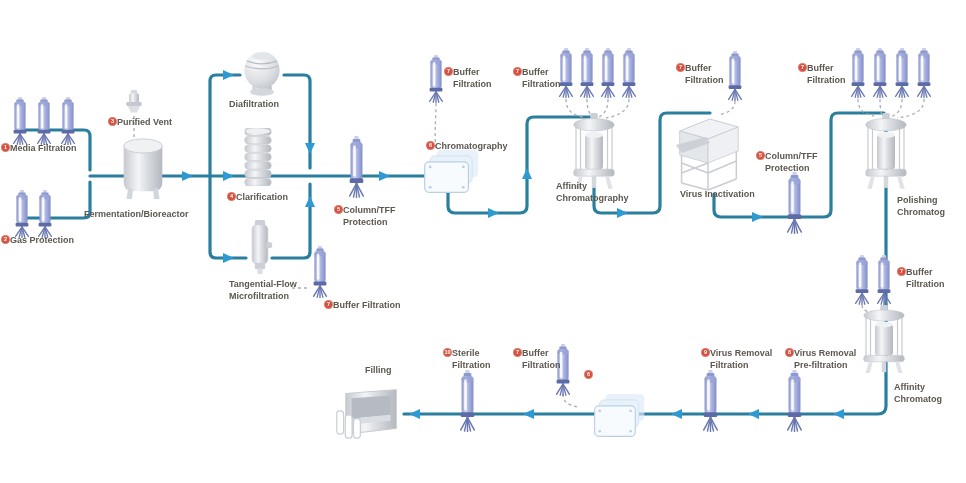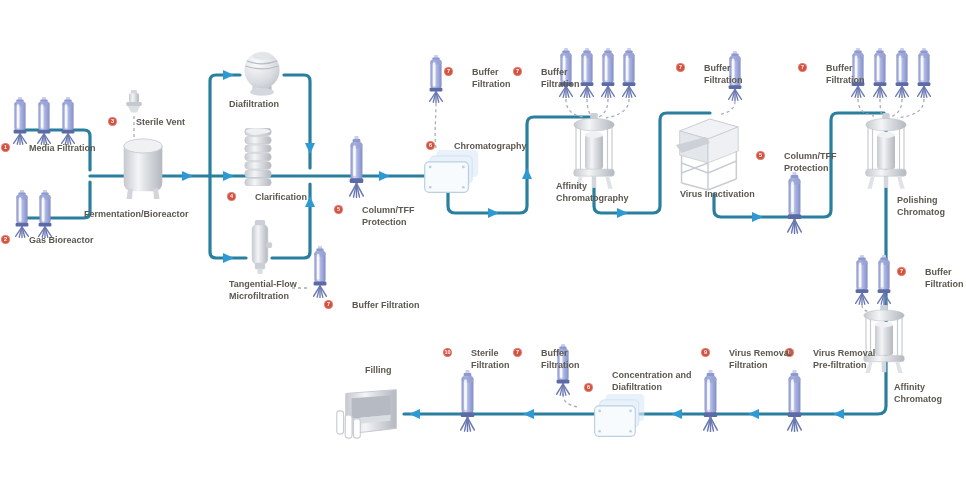--- a/index.html
+++ b/index.html
@@ -1,20 +1,20 @@
 <!DOCTYPE html>
 <html><head>
 <meta charset="utf-8">
 <style>
   html,body{margin:0;padding:0;background:#ffffff;}
   .canvas{position:relative;width:966px;height:483px;background:#fff;overflow:hidden;
           font-family:"Liberation Sans",sans-serif;}
   .overlay{position:absolute;left:0;top:0;}
   .icon{position:absolute;}
-  .lbl{position:absolute;display:flex;gap:19px;align-items:flex-start;
+  .lbl{position:absolute;display:flex;gap:0;align-items:flex-start;
        color:#5c5850;font-size:9px;font-weight:bold;line-height:1.35;white-space:nowrap;}
   .lbl .txt span{display:block;}
   .badge{flex:none;min-width:9px;height:9px;margin-top:1px;border-radius:5px;
          background:#d5503e;color:#fff;font-size:5.5px;font-weight:bold;
          display:inline-flex;align-items:center;justify-content:center;
          box-shadow:inset 0 0 0 1px rgba(255,255,255,.25);}
   .badge-end .badge{align-self:flex-end;margin-bottom:1px;}
 </style>
 </head>
 <body>
@@ -326,27 +326,27 @@
 
   <div class="lbl" style="left:1px;top:142px">
     <span class="badge">1</span>
     <span class="txt">
         <span>Media Filtration</span>
       </span>
   </div>
   <div class="lbl" style="left:1px;top:234px">
     <span class="badge">2</span>
     <span class="txt">
-        <span>Gas Bioreactor</span>
+        <span>Gas Protection</span>
       </span>
   </div>
   <div class="lbl" style="left:108px;top:116px">
     <span class="badge">3</span>
     <span class="txt">
-        <span>Sterile Vent</span>
+        <span>Purified Vent</span>
       </span>
   </div>
   <div class="lbl" style="left:84px;top:208px">
     <span class="txt">
         <span>Fermentation/Bioreactor</span>
       </span>
   </div>
   <div class="lbl" style="left:229px;top:98px">
     <span class="txt">
         <span>Diafiltration</span>
@@ -457,24 +457,20 @@
   </div>
   <div class="lbl" style="left:701px;top:347px">
     <span class="badge">9</span>
     <span class="txt">
         <span>Virus Removal</span>
         <span>Filtration</span>
       </span>
   </div>
   <div class="lbl badge-end" style="left:584px;top:369px">
     <span class="badge">6</span>
-    <span class="txt">
-        <span>Concentration and</span>
-        <span>Diafiltration</span>
-      </span>
   </div>
   <div class="lbl" style="left:513px;top:347px">
     <span class="badge">7</span>
     <span class="txt">
         <span>Buffer</span>
         <span>Filtration</span>
       </span>
   </div>
   <div class="lbl" style="left:443px;top:347px">
     <span class="badge">10</span>

